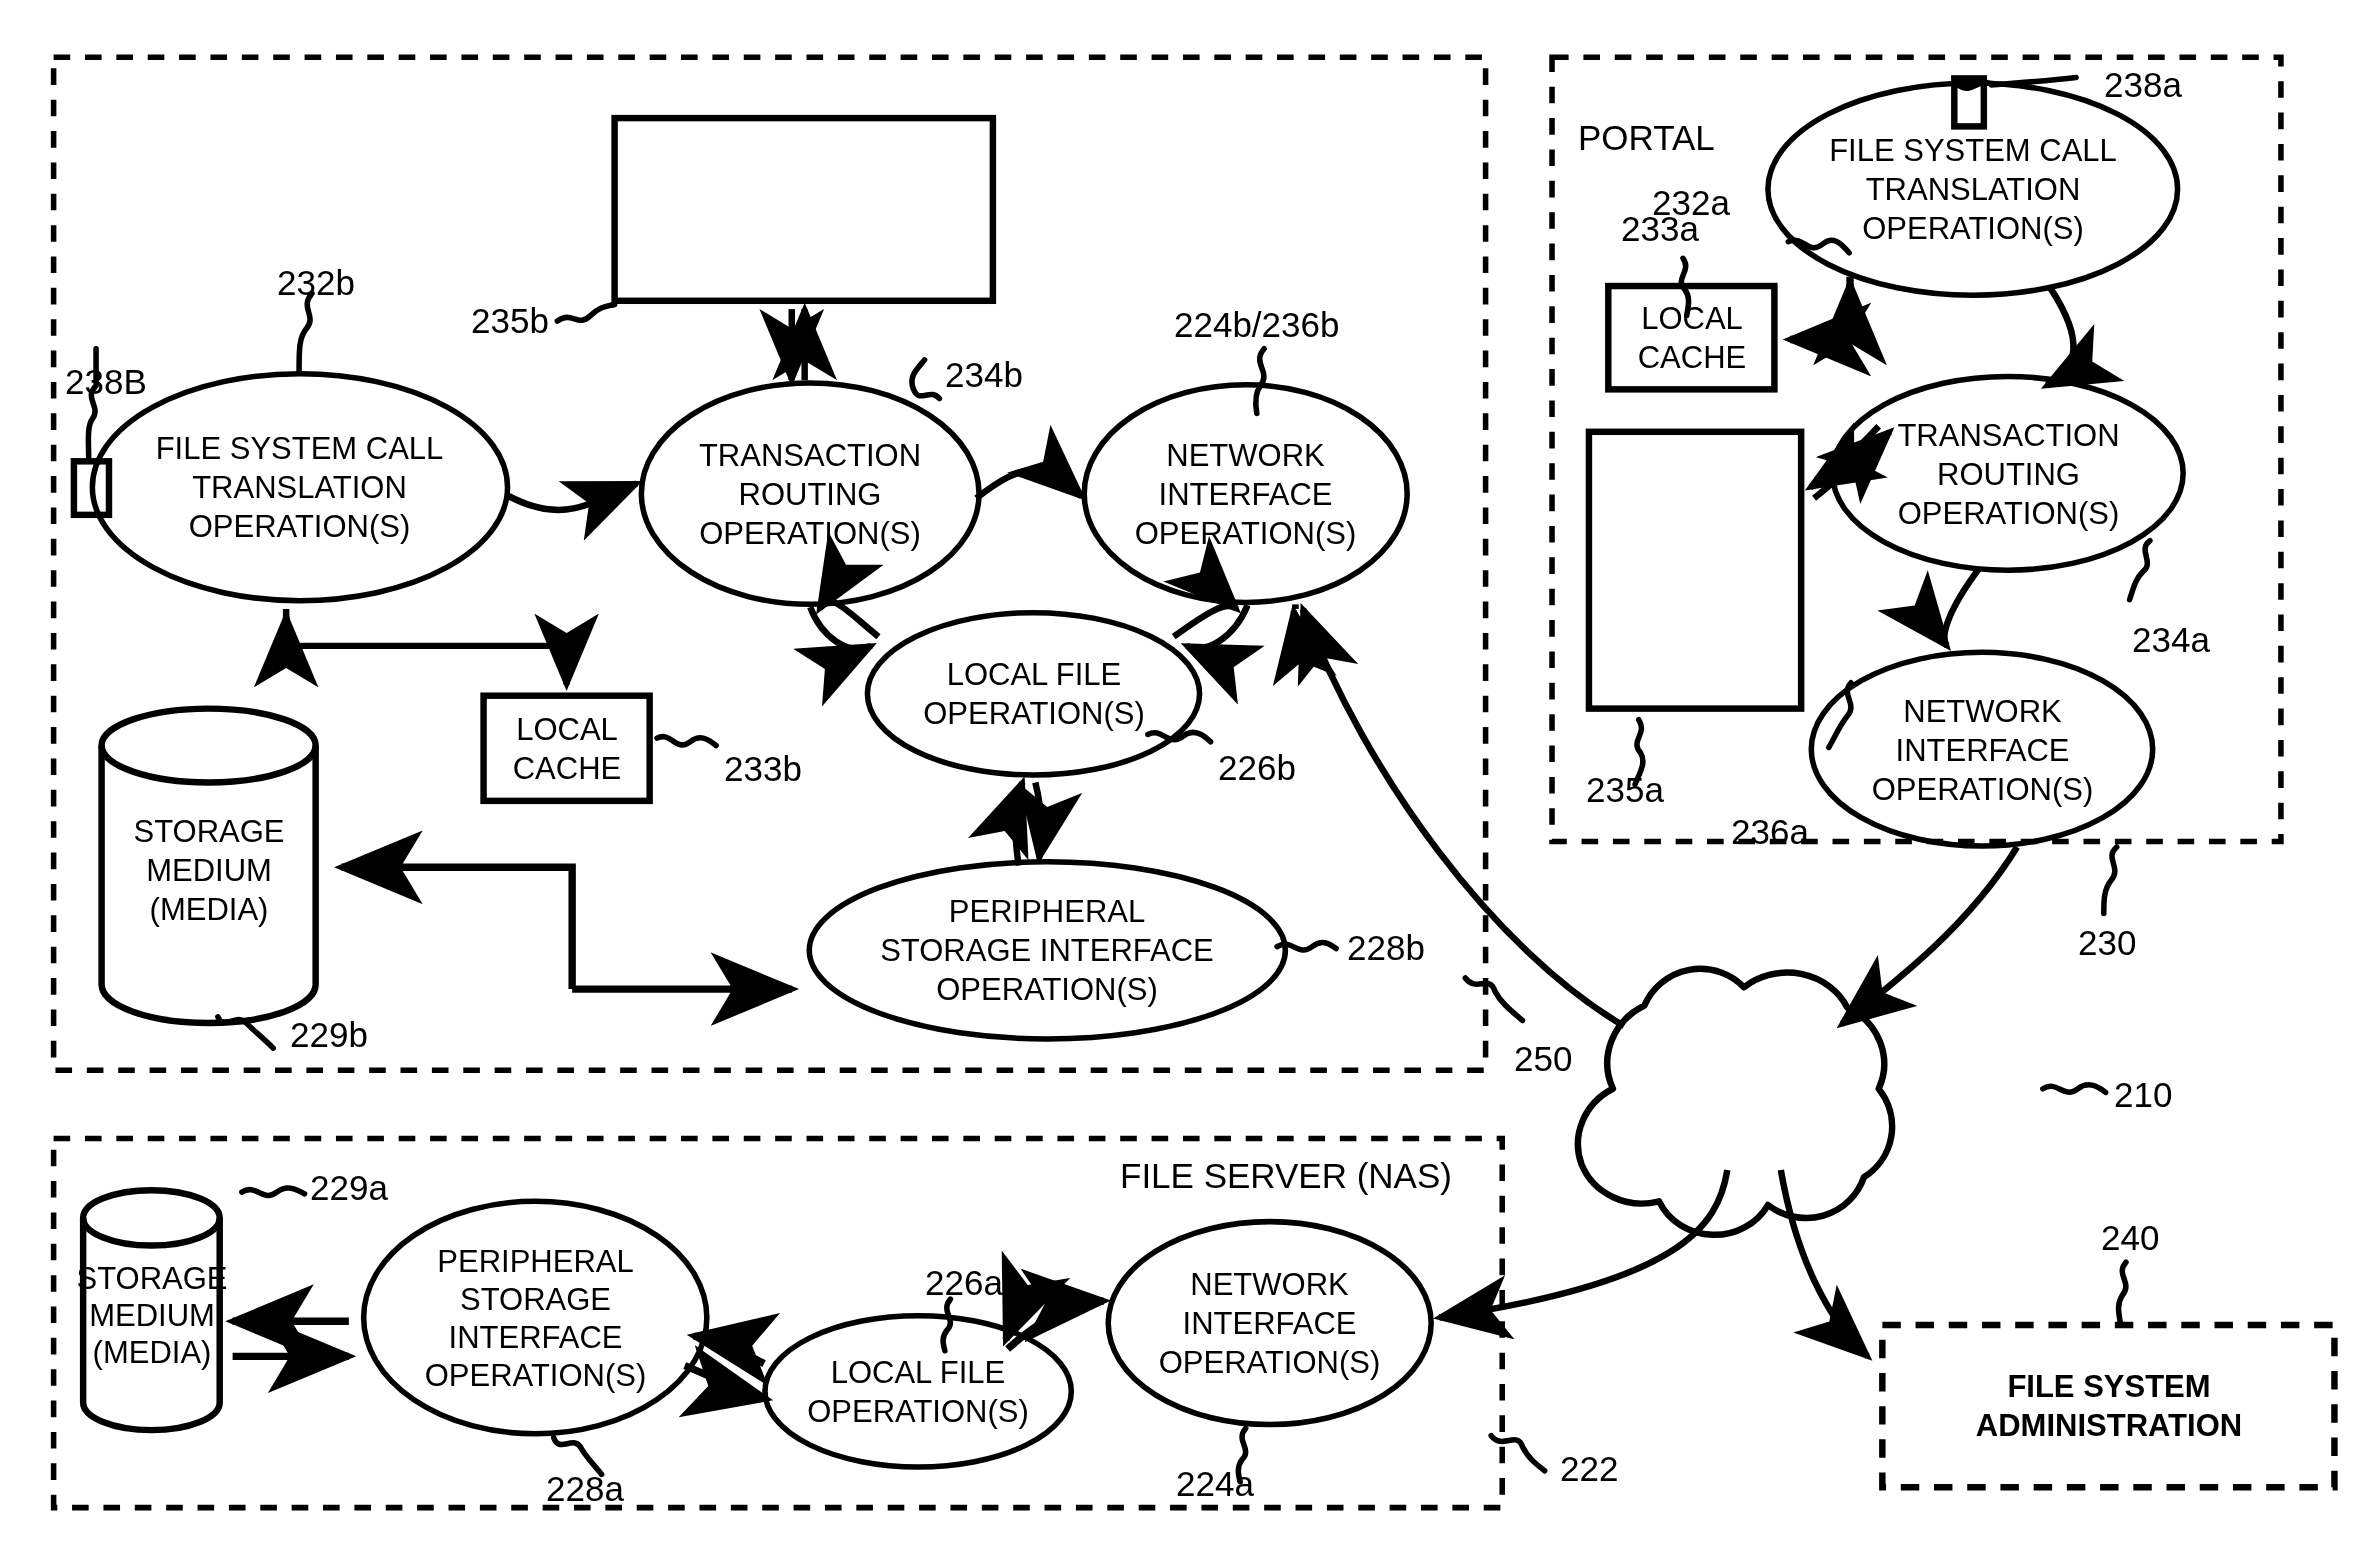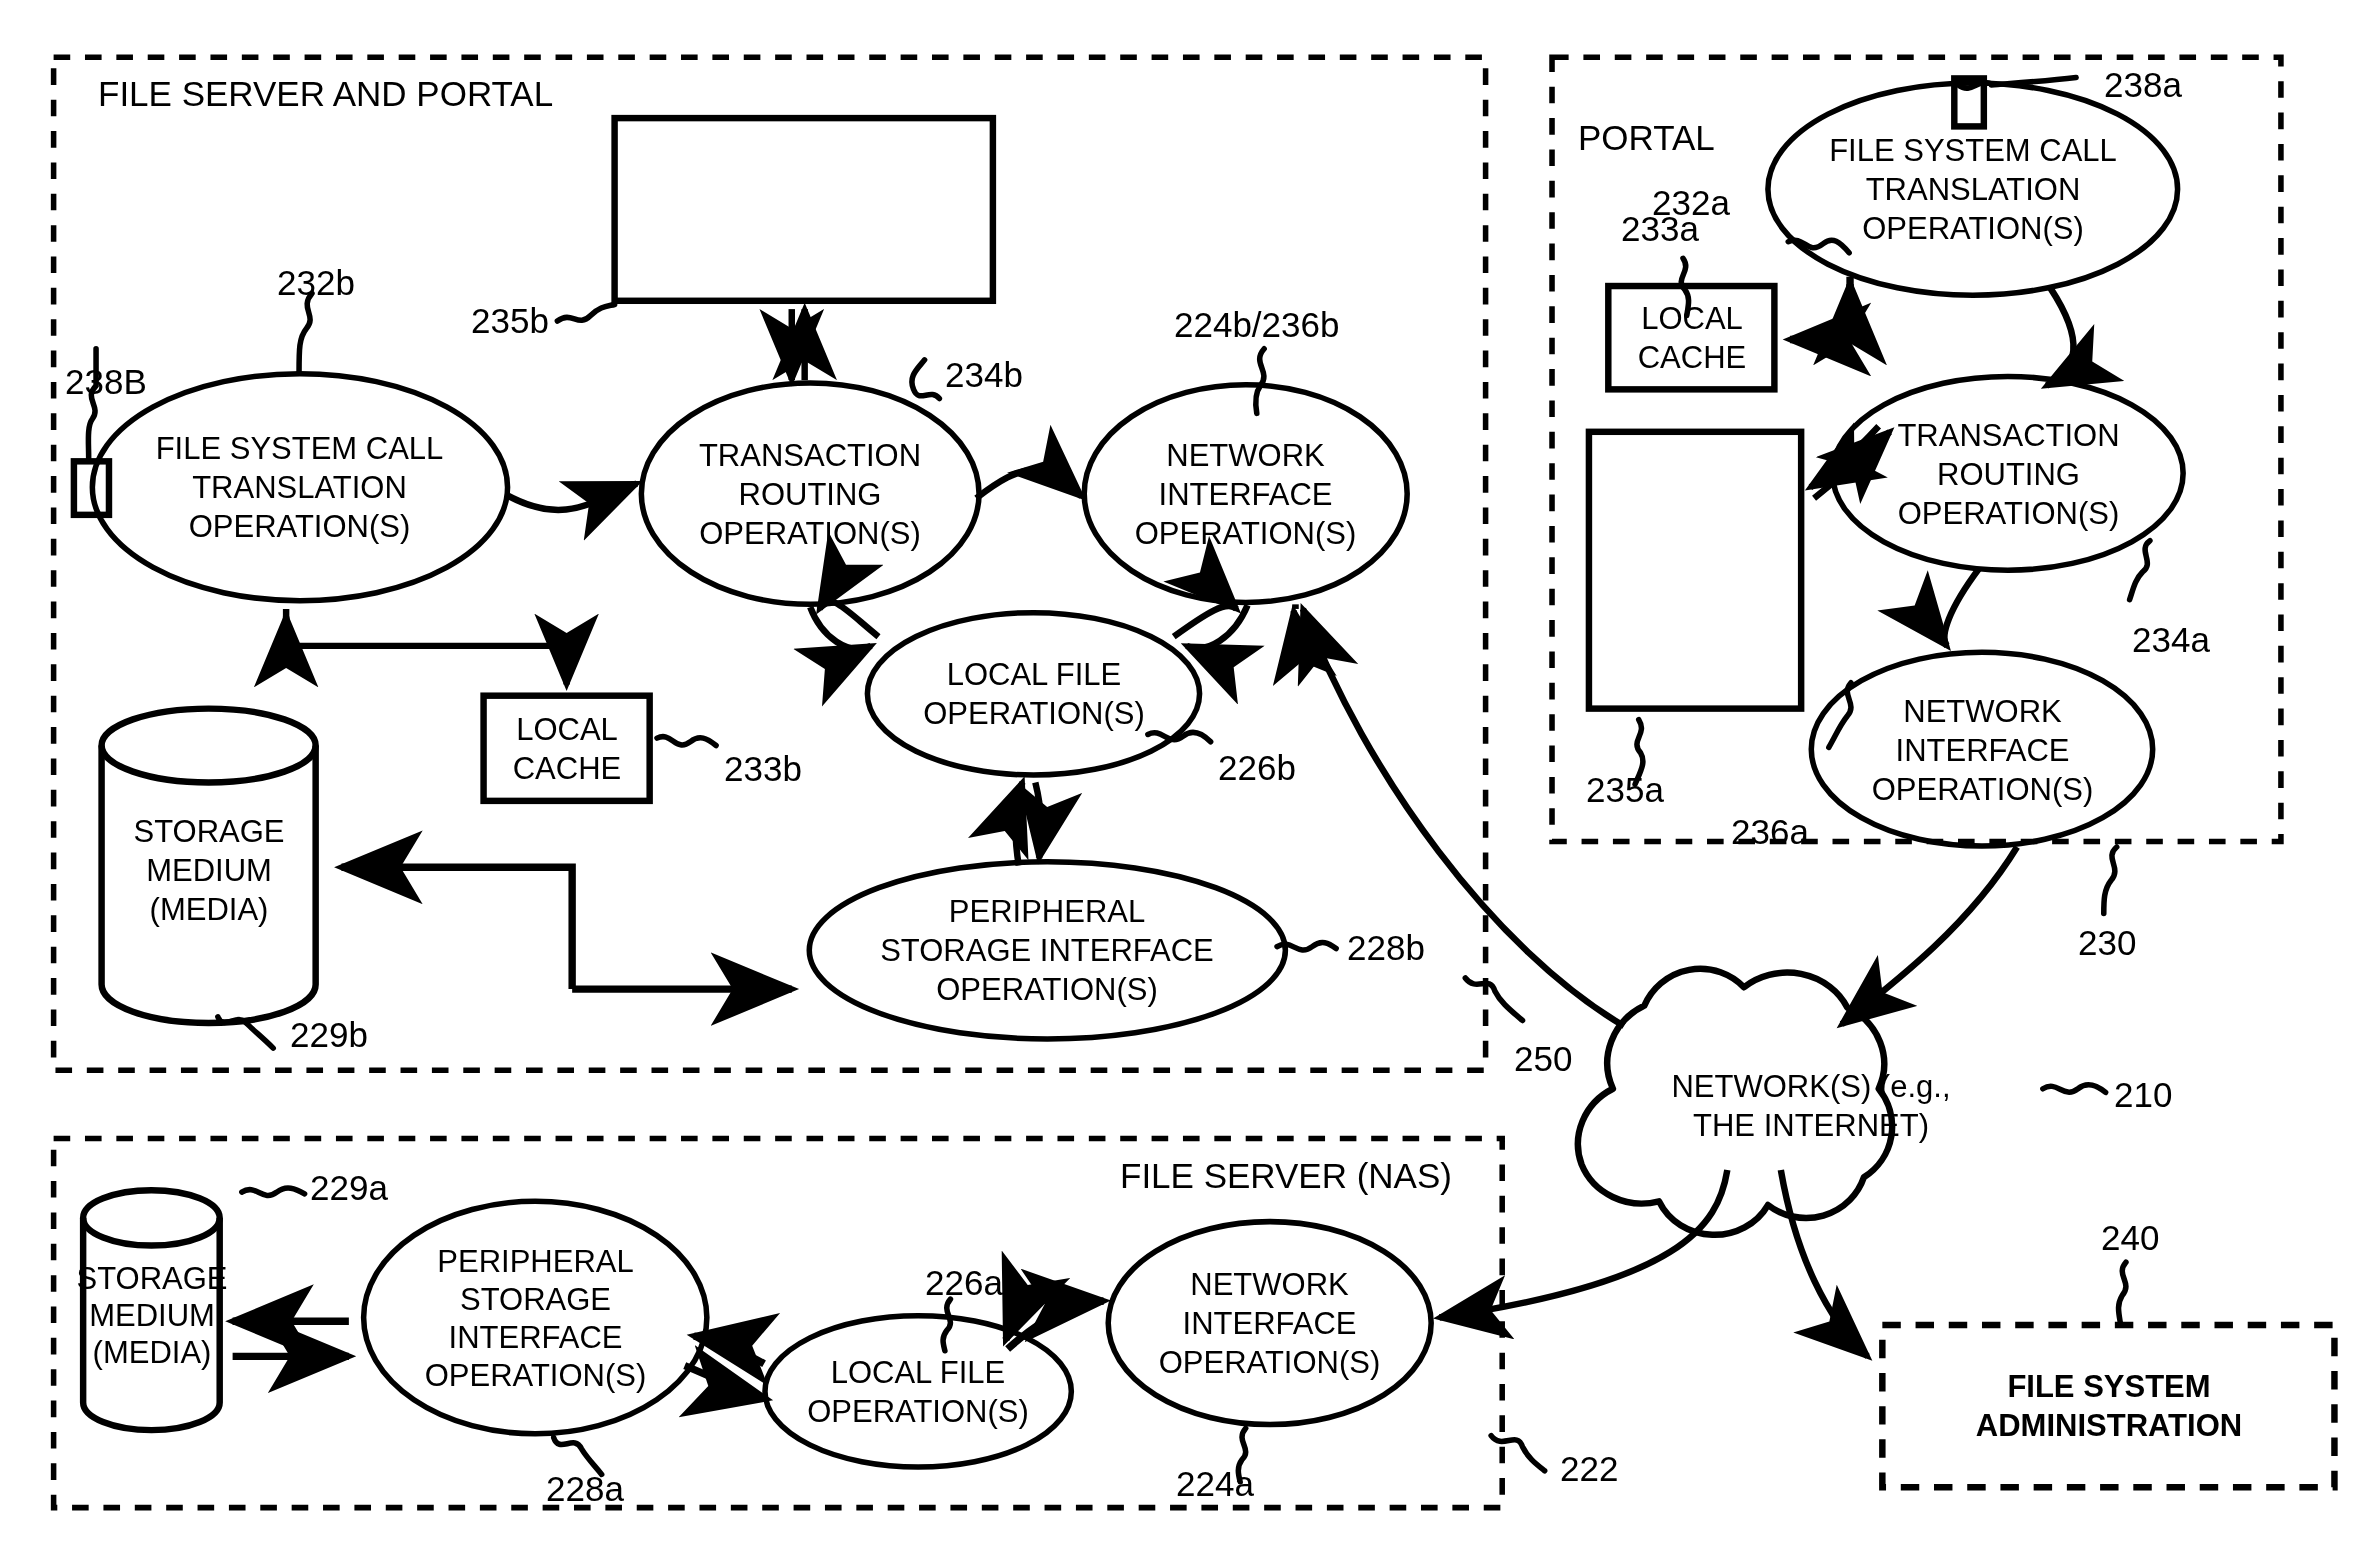--- a/index.html
+++ b/index.html
@@ -158,21 +158,20 @@
       <path d="M2214,1180 c16,-10 22,12 38,0 c10,-8 20,-4 30,4"></path>
       <path d="M2304,1368 c-12,14 8,22 -4,36 c-6,10 -4,18 -2,30"></path>
       <path d="M1616,1556 c12,16 28,-6 34,12 c6,12 14,18 24,26"></path>
       <path d="M262,1292 c16,-10 22,12 38,0 c10,-8 20,-4 30,2"></path>
       <path d="M600,1558 c6,18 22,-4 30,12 c6,10 14,18 22,28"></path>
       <path d="M1030,1408 c-12,14 8,22 -4,34 c-6,8 -4,14 -2,22"></path>
       <path d="M1350,1548 c-12,14 8,22 -4,34 c-6,8 -4,16 -2,24"></path>
     </g>
   </svg>
 
-  <div class="lbl grouptitle" style="left:98px;top:74px;">FILE SERVER AND PORTAL</div>
   <div class="lbl grouptitle" style="left:1578px;top:74px;margin-top:44px;">PORTAL</div>
   <div class="lbl grouptitle" style="left:1120px;top:1156px;">FILE SERVER (NAS)</div>
 
 
   <div class="nodetext" style="left:92px;top:374px;width:415px;height:227px;">
     <div>FILE SYSTEM CALL</div>
     <div>TRANSLATION</div>
     <div>OPERATION(S)</div>
   </div>
 
@@ -251,24 +250,20 @@
     <div>LOCAL FILE</div>
     <div>OPERATION(S)</div>
   </div>
 
   <div class="nodetext" style="left:1108px;top:1222px;width:323px;height:203px;">
     <div>NETWORK</div>
     <div>INTERFACE</div>
     <div>OPERATION(S)</div>
   </div>
 
-  <div class="nodetext" style="left:1608px;top:1050px;width:406px;height:111px;">
-    <div>NETWORK(S) (e.g.,</div>
-    <div>THE INTERNET)</div>
-  </div>
 
   <div class="nodetext" style="left:1883px;top:1325px;width:452px;height:162px;font-weight:bold;">
     <div>FILE SYSTEM</div>
     <div>ADMINISTRATION</div>
   </div>
 
   <div class="lbl ref" style="left:471px;top:301px;">235b</div>
   <div class="lbl ref" style="left:277px;top:263px;">232b</div>
   <div class="lbl ref" style="left:65px;top:314px;margin-top:48px;">238B</div>
   <div class="lbl ref" style="left:945px;top:355px;">234b</div>

